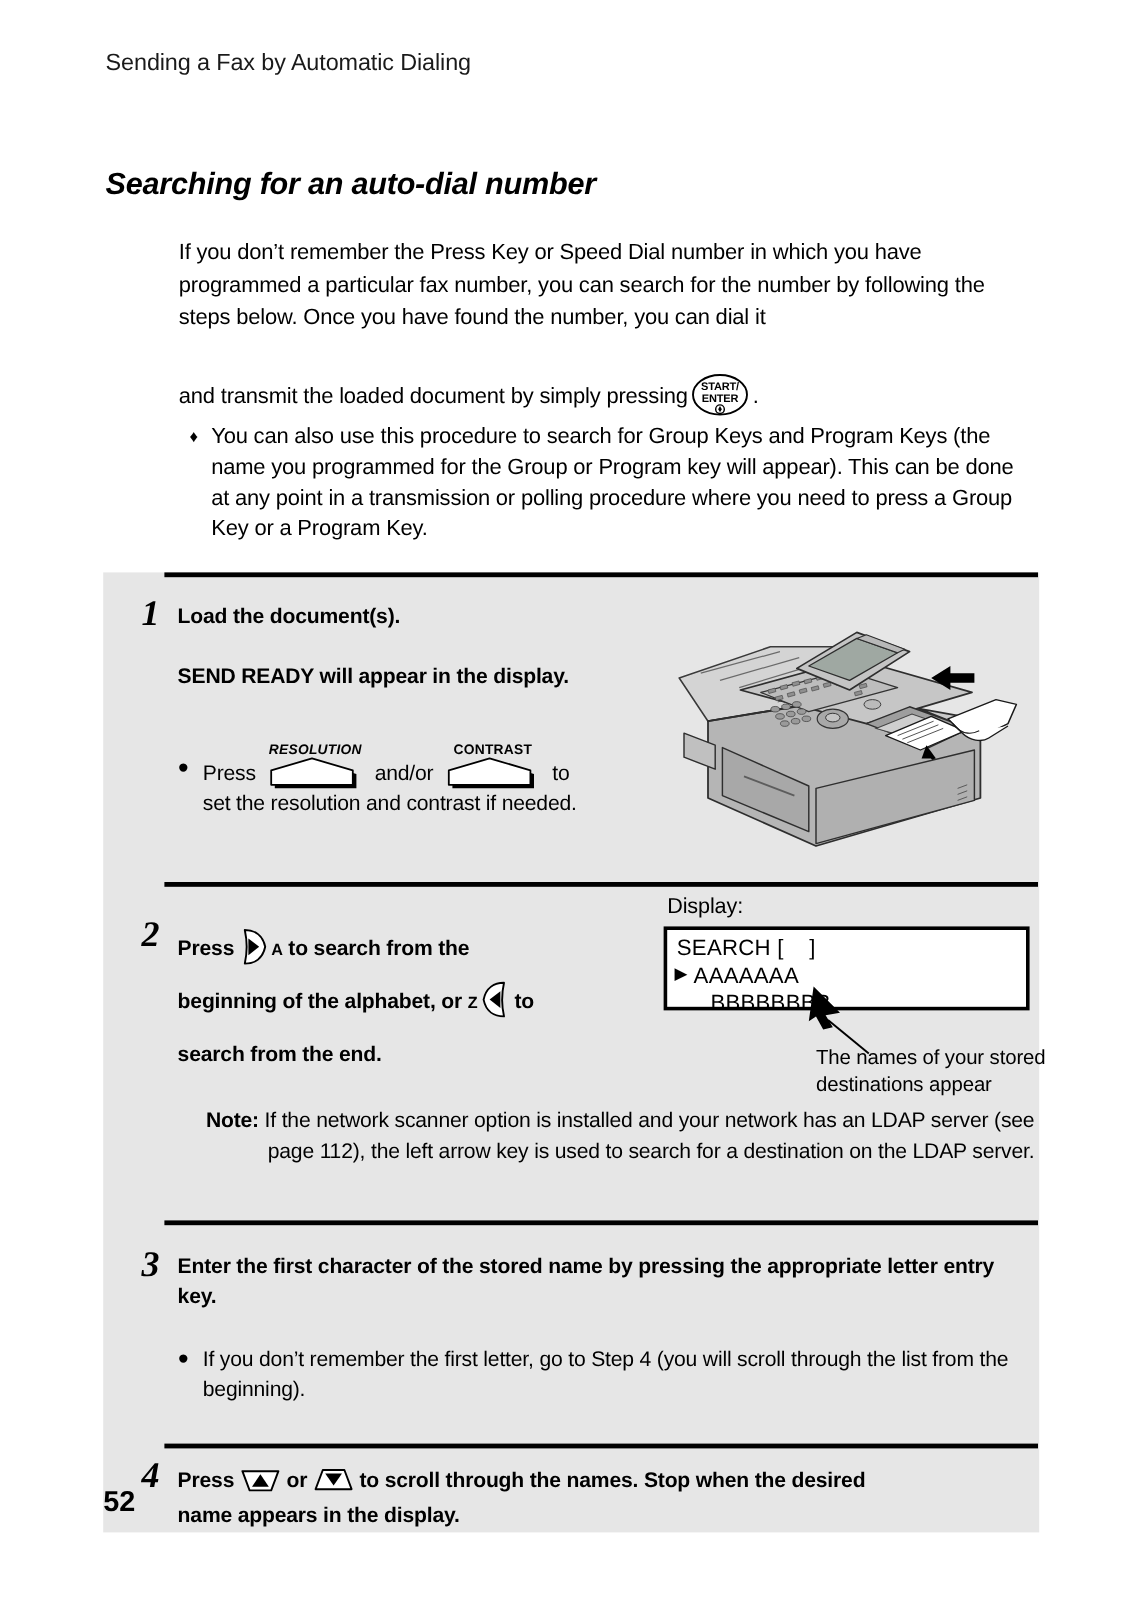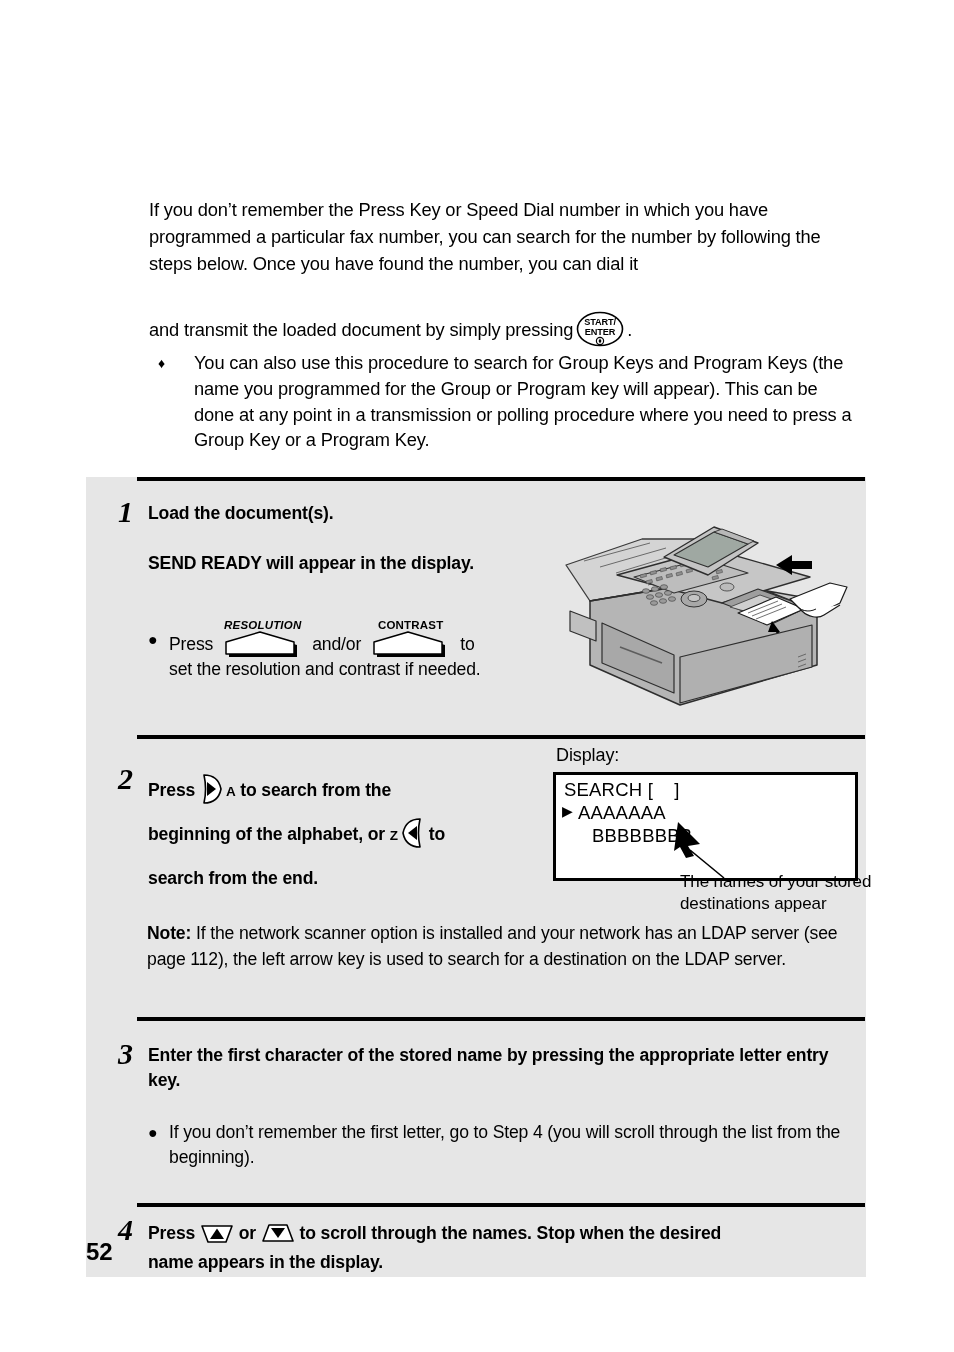--- a/index.html
+++ b/index.html
@@ -74,21 +74,21 @@
     letter-spacing: -0.15px;
   }
   .diamond-note .bullet-glyph {
     position: absolute;
     left: 0;
     top: 1px;
     font-size: 14px;
   }
   .diamond-note .bullet-text {
     display: block;
-    margin-left: 36px;
+    margin-left: 18px;
   }
 
   
   .proc-panel {
     position: absolute;
     left: 86px;
     top: 477px;
     width: 780px;
     height: 800px;
     background: #e6e6e6;
@@ -170,21 +170,21 @@
     left: 556px;
     top: 745px;
     font-size: 18px;
     letter-spacing: -0.1px;
   }
   .display-box {
     position: absolute;
     left: 553px;
     top: 772px;
     width: 305px;
-    height: 109px;
+    height: 70px;
     background: #ffffff;
     border: 3px solid #000000;
     box-sizing: border-box;
   }
   .display-line {
     position: absolute;
     font-size: 18.5px;
     letter-spacing: 0.2px;
     white-space: pre;
   }
@@ -212,38 +212,41 @@
 
   
   .note-para {
     position: absolute;
     left: 147px;
     top: 921px;
     width: 715px;
     font-size: 17.6px;
     line-height: 25.5px;
     letter-spacing: -0.15px;
+    text-align: right;
   }
   .note-para b { font-weight: bold; }
 
   
   .page-number {
     position: absolute;
     left: 86px;
     top: 1238px;
     font-size: 24px;
     font-weight: bold;
   }
 </style>
 </head>
 <body>
 
 <div class="page">
 
-
+  <div class="running-header">Sending a Fax by Automatic Dialing</div>
+
+  <div class="section-title">Searching for an auto-dial number</div>
 
   <div class="intro">
     <p>If you don’t remember the Press Key or Speed Dial number in which you have programmed a particular fax number, you can search for the number by following the steps below. Once you have found the number, you can dial it</p>
     <p class="p2"><span>and transmit the loaded document by simply pressing</span><span class="inline-key-start"><svg width="48" height="36" viewBox="0 0 48 36">
             <ellipse cx="24" cy="18" rx="22.5" ry="16.5" fill="#ffffff" stroke="#000" stroke-width="1.6"></ellipse>
             <text x="24" y="14" font-family="Liberation Sans, sans-serif" font-size="9.2" font-weight="bold" text-anchor="middle" id="sk1">START/</text>
             <text x="24" y="24" font-family="Liberation Sans, sans-serif" font-size="9.2" font-weight="bold" text-anchor="middle" id="sk2">ENTER</text>
             <circle cx="24" cy="30" r="3.6" fill="none" stroke="#000" stroke-width="1.2"></circle>
             <path d="M24 27.4 L25.5 30 L24 32.6 L22.5 30 Z" fill="#000"></path>
           </svg></span><span>.</span></p>

